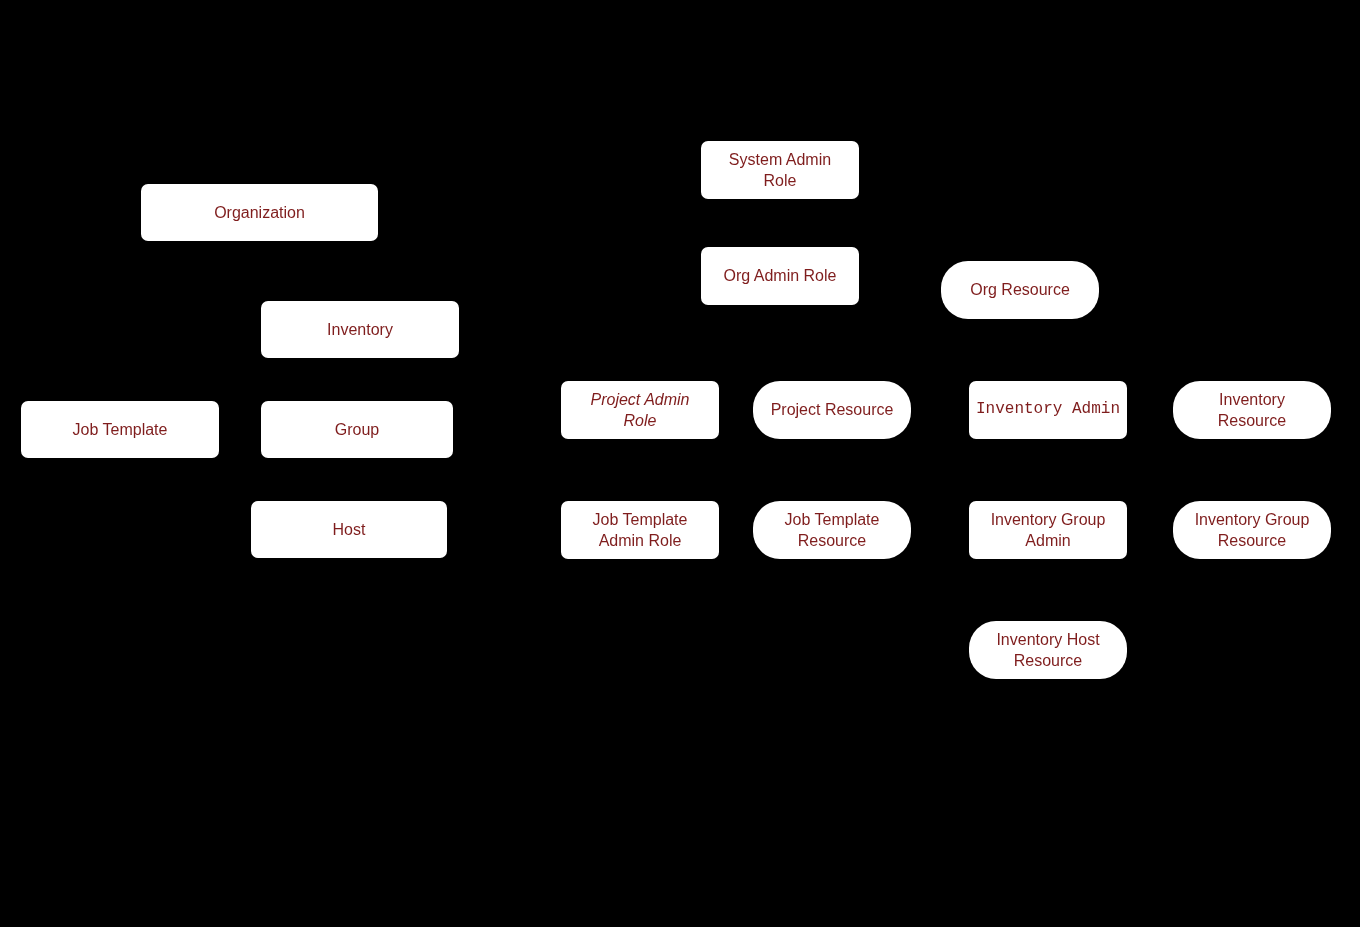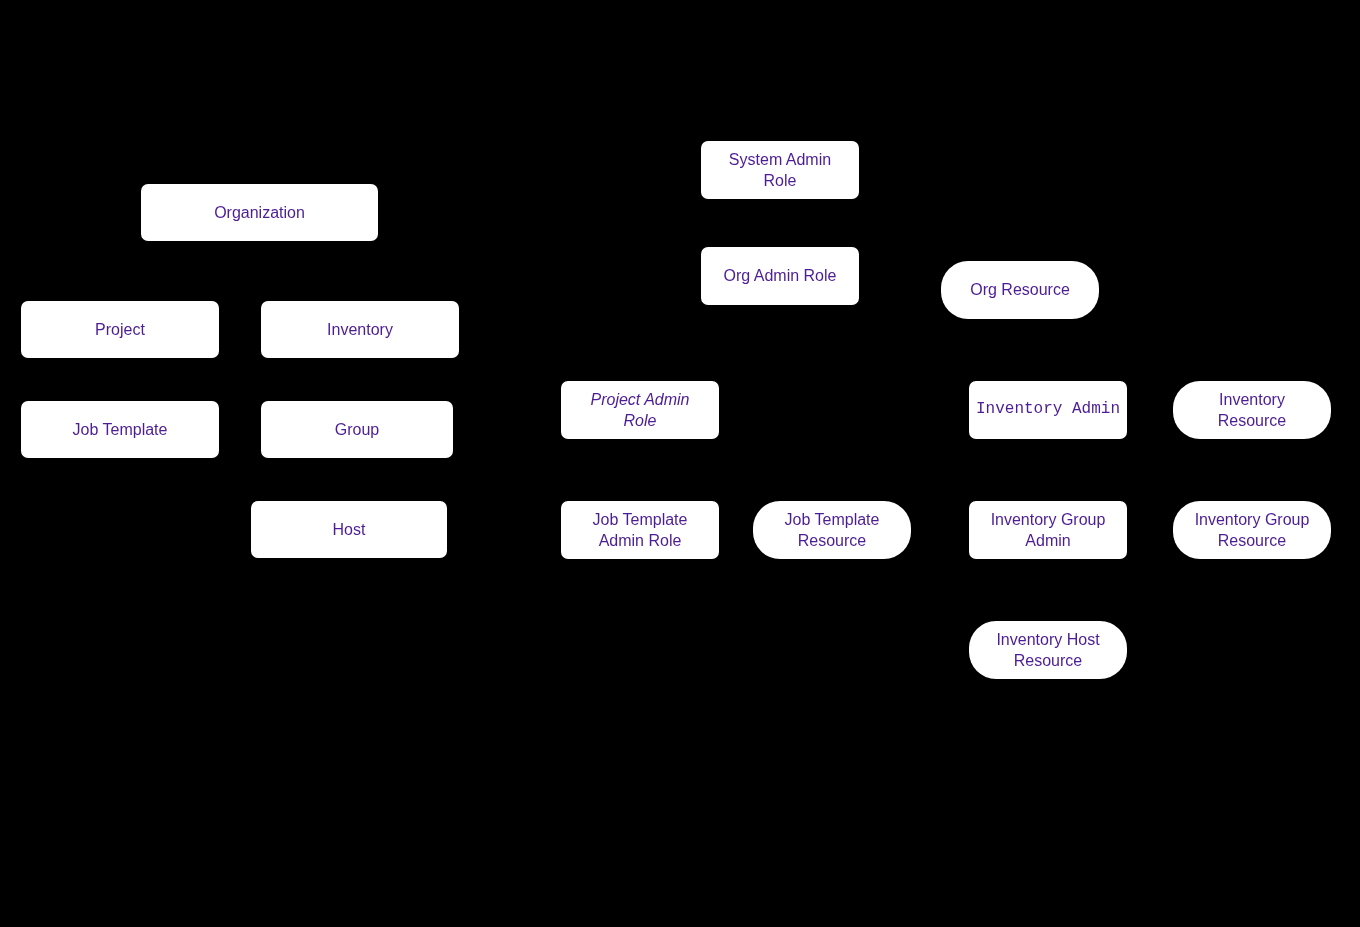--- a/index.html
+++ b/index.html
@@ -11,21 +11,21 @@
     position: relative;
     width: 1360px;
     height: 927px;
     background: #000000;
     overflow: hidden;
     font-family: "Liberation Sans", sans-serif;
   }
   .node {
     position: absolute;
     background: #ffffff;
-    color: #4c1d95;
+    color: #7f1d1d;
     display: flex;
     align-items: center;
     justify-content: center;
     text-align: center;
     font-size: 16px;
     line-height: 1.32;
     box-sizing: border-box;
     padding: 2px 4px;
   }
   .node .lbl {
@@ -57,23 +57,20 @@
   .pos-inventory-host-resource { left: 969px; top: 621px; width: 158px; height: 58px; }
 </style>
 </head>
 <body>
 
 <div class="canvas">
 
   <div class="node rect pos-organization">
     <span class="lbl">Organization</span>
   </div>
-  <div class="node rect pos-project">
-    <span class="lbl">Project</span>
-  </div>
   <div class="node rect pos-inventory">
     <span class="lbl">Inventory</span>
   </div>
   <div class="node rect pos-job-template">
     <span class="lbl">Job Template</span>
   </div>
   <div class="node rect pos-group">
     <span class="lbl">Group</span>
   </div>
   <div class="node rect pos-host">
@@ -86,20 +83,23 @@
   </div>
   <div class="node rect pos-org-admin-role">
     <span class="lbl">Org Admin Role</span>
   </div>
   <div class="node stadium pos-org-resource">
     <span class="lbl">Org Resource</span>
   </div>
   <div class="node rect pos-project-admin-role">
     <span class="lbl">Project Admin
 Role</span>
+  </div>
+  <div class="node stadium pos-project-resource">
+    <span class="lbl">Project Resource</span>
   </div>
   <div class="node rect pos-inventory-admin">
     <span class="lbl">Inventory Admin</span>
   </div>
   <div class="node stadium pos-inventory-resource">
     <span class="lbl">Inventory
 Resource</span>
   </div>
   <div class="node rect pos-job-template-admin-role">
     <span class="lbl">Job Template

